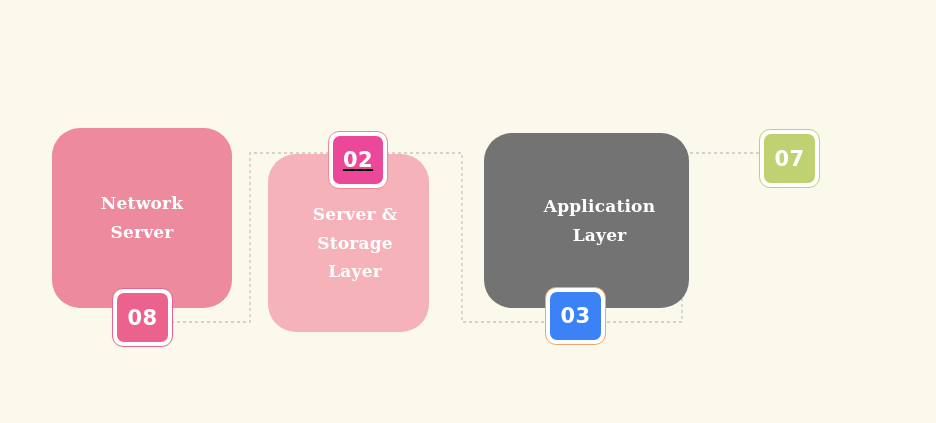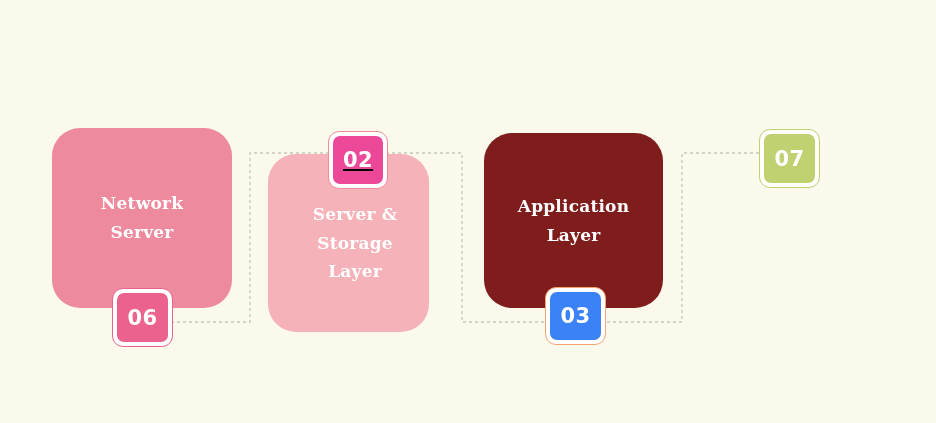--- a/index.html
+++ b/index.html
@@ -83,35 +83,35 @@
   <svg class="connector" width="936" height="423" viewBox="0 0 936 423" aria-hidden="true">
     <path d="M141 322 H250 V153 H462 V322 H682 V153 H790" style="stroke: rgb(199, 198, 190);"></path>
   </svg>
 
   <div class="card card1" style="background: rgb(238, 138, 158);">
     <div class="card-title">Network
 Server</div>
   </div>
   <div class="badge badge1" style="border-color: rgb(235, 98, 140);">
     <div class="badge-inner" style="background: rgb(235, 98, 140);">
-      <span class="badge-num">06</span>
+      <span class="badge-num">08</span>
     </div>
   </div>
 
   <div class="card card2" style="background: rgb(245, 178, 185);">
     <div class="card-title">Server &amp; Storage
 Layer</div>
   </div>
   <div class="badge badge2" style="border-color: rgb(239, 139, 147);">
     <div class="badge-inner" style="background: #ec4899; text-decoration: underline;">
       <span class="badge-num">02</span>
     </div>
   </div>
 
-  <div class="card card3" style="background: #7f1d1d;">
+  <div class="card card3" style="background: #737373; padding-left: 26px;">
     <div class="card-title">Application
 Layer</div>
   </div>
   <div class="badge badge3" style="border-color: rgb(243, 164, 113);">
     <div class="badge-inner" style="background: #3b82f6;">
       <span class="badge-num">03</span>
     </div>
   </div>
 
   <div class="badge badge4" style="border-color: rgb(192, 209, 114);">

